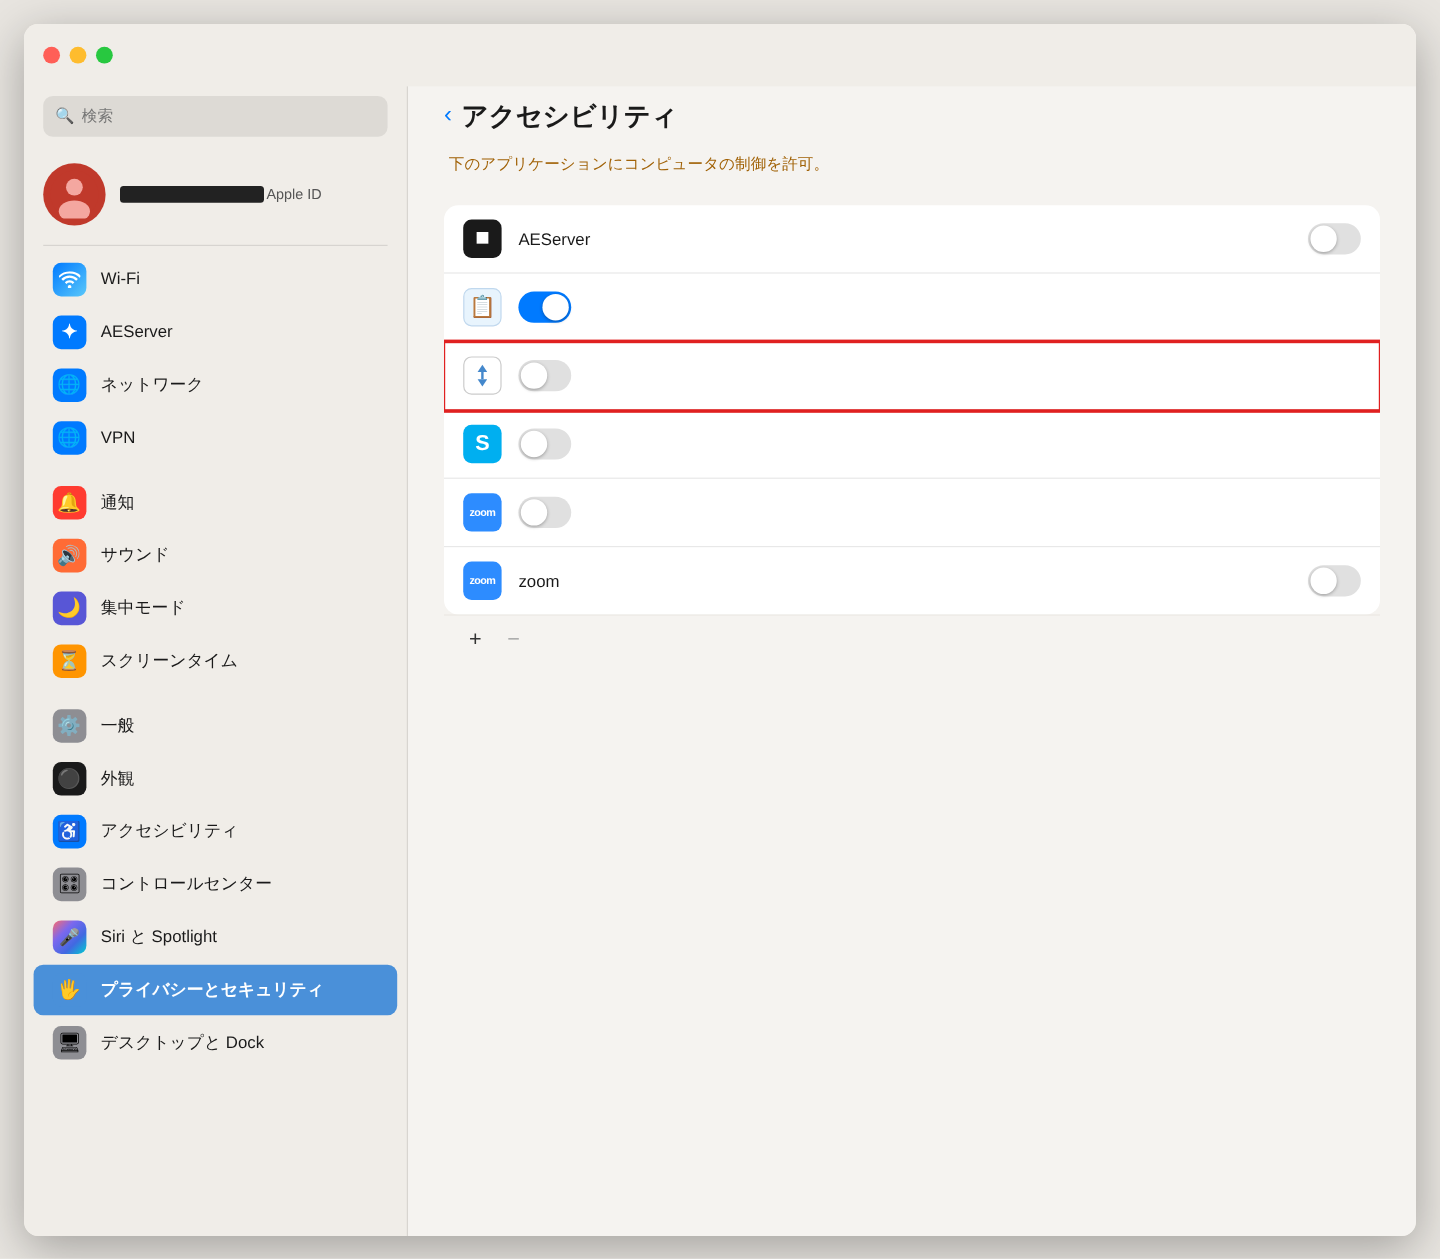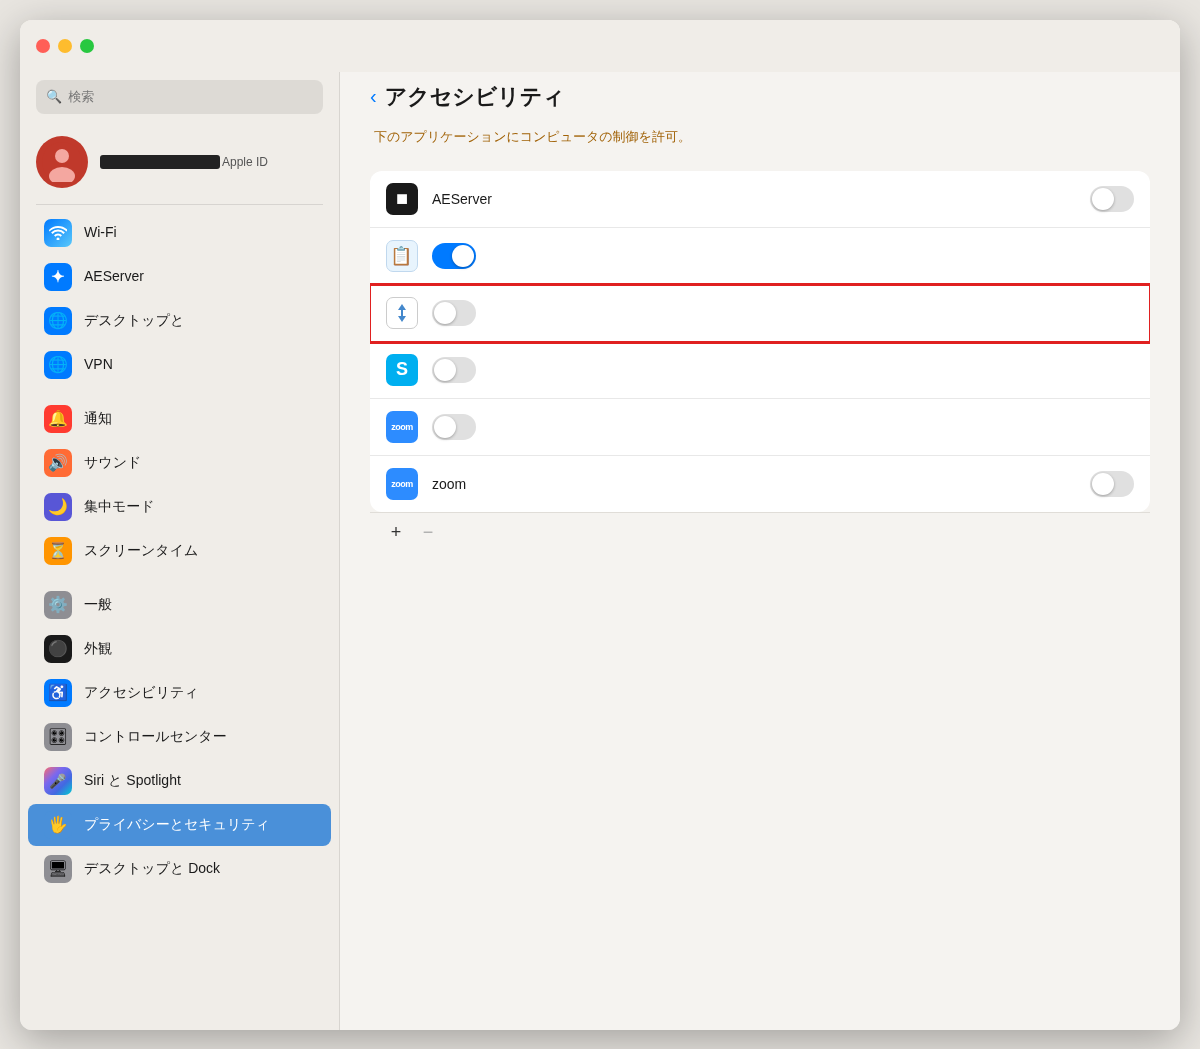--- a/index.html
+++ b/index.html
@@ -136,20 +136,21 @@
       gap: 12px;
       cursor: pointer;
       border-radius: 8px;
       margin: 1px 8px;
     }
     .sidebar-item.active {
       background: #4a90d9;
     }
     .sidebar-item.active .sidebar-item-label {
       color: white;
+      font-weight: bold;
     }
     .sidebar-item-icon {
       width: 28px;
       height: 28px;
       border-radius: 7px;
       display: flex;
       align-items: center;
       justify-content: center;
       flex-shrink: 0;
       font-size: 16px;
@@ -366,21 +367,21 @@
       <div class="sidebar-item-icon icon-bluetooth">
         <span style="color:white;font-size:16px;font-weight:bold;">✦</span>
       </div>
       <span class="sidebar-item-label">AEServer</span>
     </div>
 
     <div class="sidebar-item">
       <div class="sidebar-item-icon icon-network">
         <span style="color:white;font-size:16px;">🌐</span>
       </div>
-      <span class="sidebar-item-label">デスクトップと</span>
+      <span class="sidebar-item-label">ネットワーク</span>
     </div>
 
     <div class="sidebar-item">
       <div class="sidebar-item-icon icon-vpn">
         <span style="color:white;font-size:16px;">🌐</span>
       </div>
       <span class="sidebar-item-label">VPN</span>
     </div>
 
     <div class="sidebar-group-space"></div>

